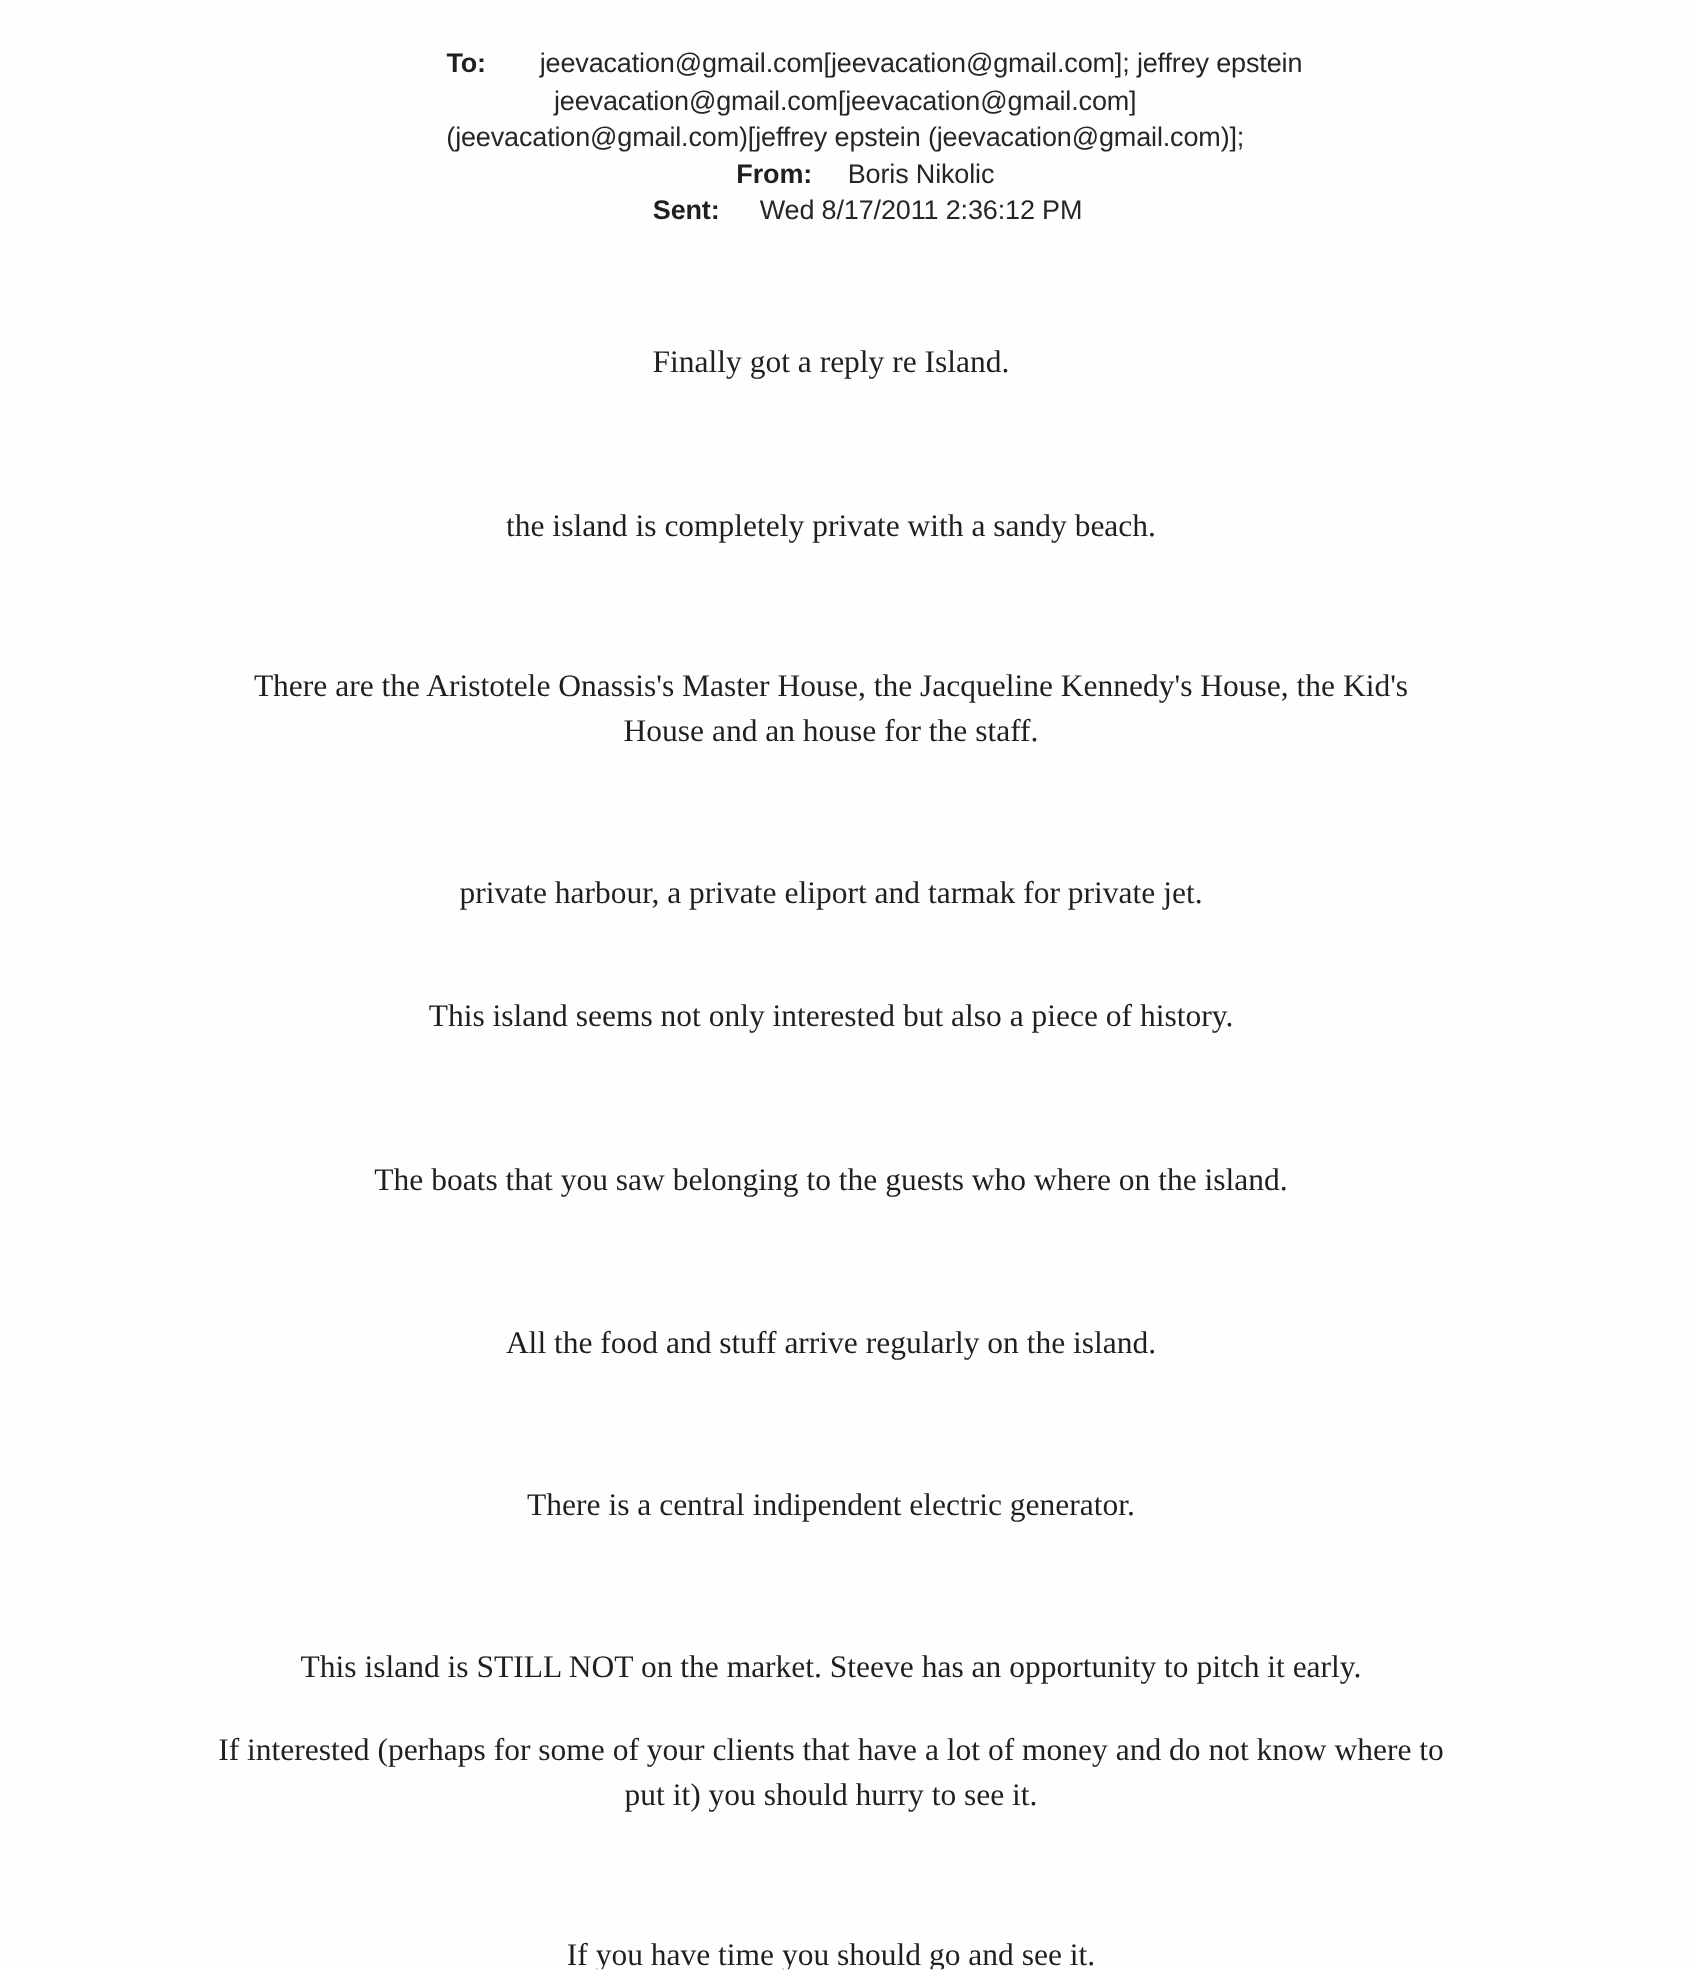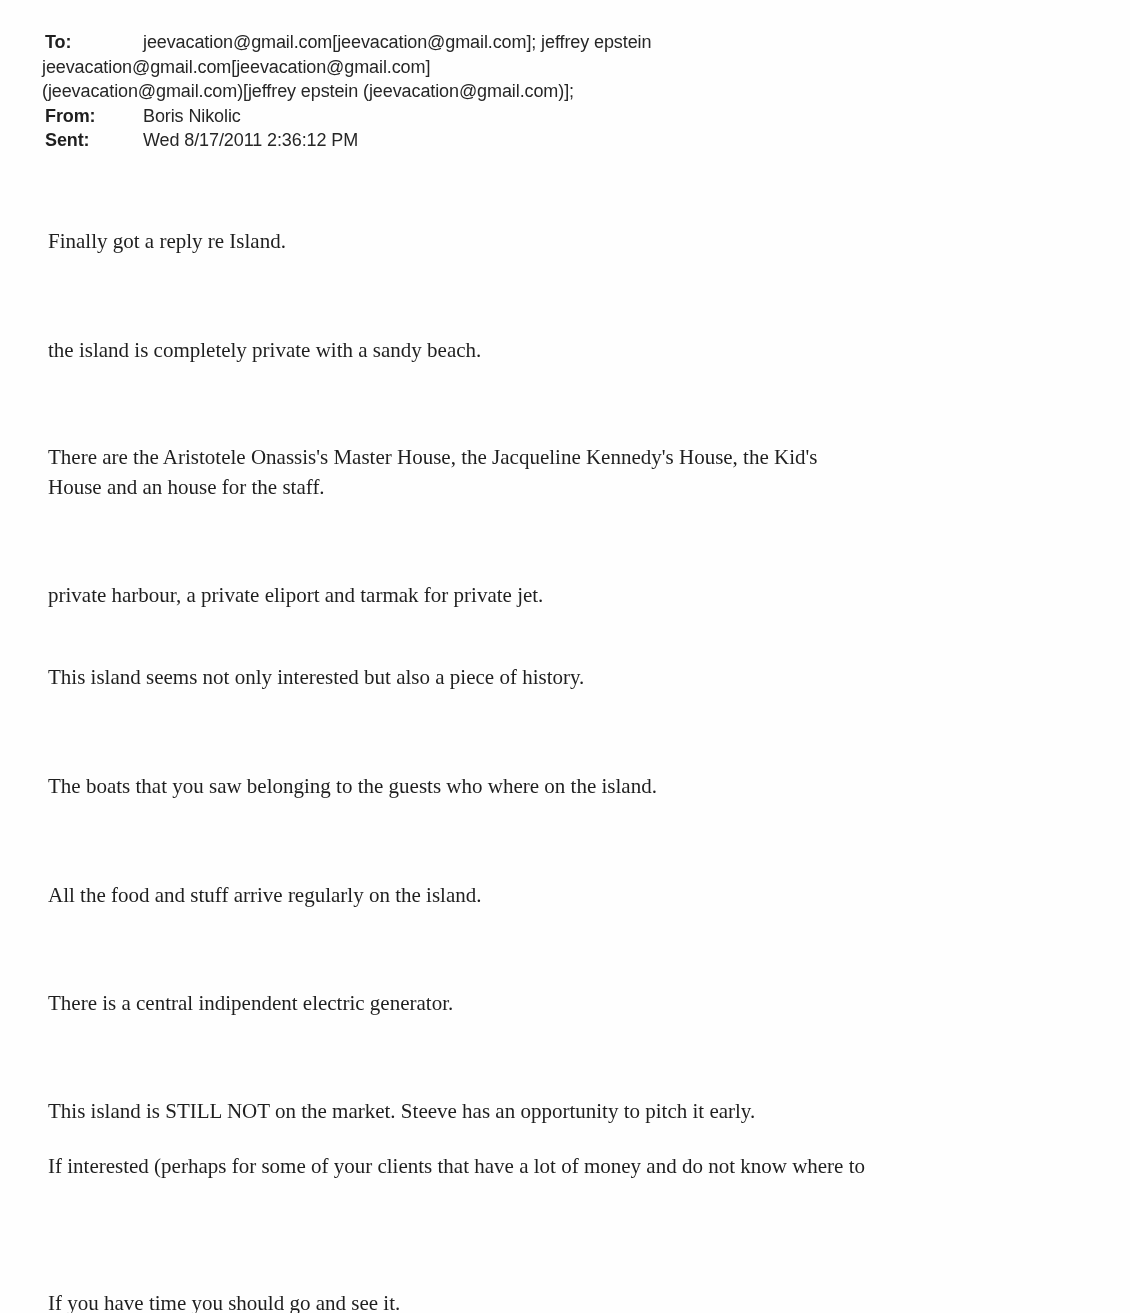--- a/index.html
+++ b/index.html
@@ -7,20 +7,21 @@
     padding: 0;
     background: #ffffff;
   }
   .page {
     position: relative;
     width: 1130px;
     height: 1313px;
     background: #fefefe;
     overflow: hidden;
     filter: blur(0.3px);
+    text-align: center;
   }
   
   .header {
     position: absolute;
     left: 45px;
     top: 30px;
     width: 1040px;
     font-family: "Liberation Sans", sans-serif;
     font-size: 18px;
     line-height: 24.5px;
@@ -32,21 +33,21 @@
     width: 98px;
     font-weight: bold;
     color: #1f1f1f;
   }
   .hline {
     margin-left: -3px;
   }
   
   .para {
     position: absolute;
-    left: 48px;
+    left: 34px;
     width: 1040px;
     font-family: "Liberation Serif", serif;
     font-size: 21px;
     line-height: 30px;
     color: #1f1f1f;
     white-space: nowrap;
   }
 </style>
 </head>
 <body>
@@ -99,19 +100,20 @@
   <div class="para" style="top:988px">
     <div>There is a central indipendent electric generator.</div>
   </div>
 
   <div class="para" style="top:1096px">
     <div>This island is STILL NOT on the market.  Steeve has an opportunity to pitch it early.</div>
   </div>
 
   <div class="para" style="top:1151px">
     <div>If interested (perhaps for some of your clients that have a lot of money and do not know where to</div>
+    <div>put it) you should hurry to see it.</div>
   </div>
 
   <div class="para" style="top:1288px">
     <div>If you have time you should go and see it.</div>
   </div>
 
 </div>
 
 </body></html>

